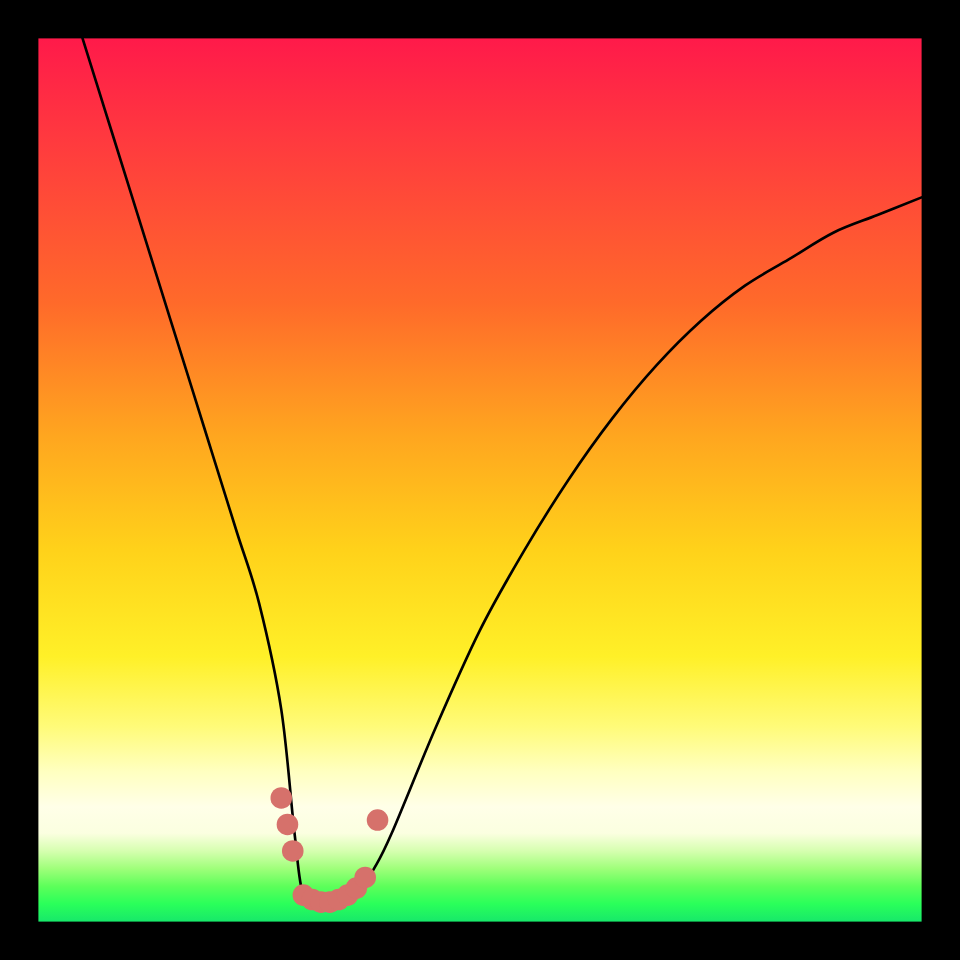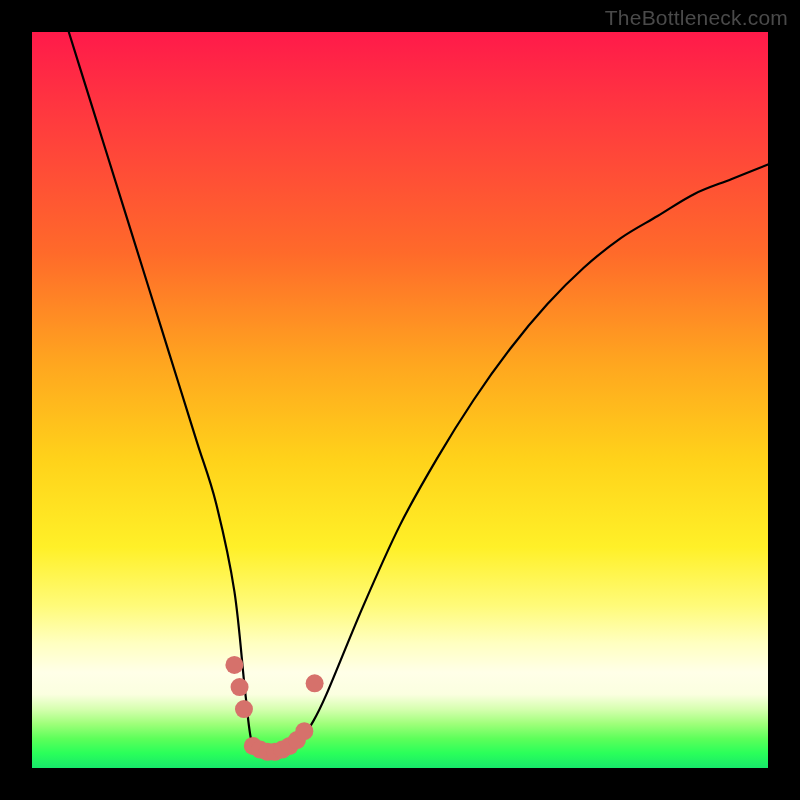--- a/index.html
+++ b/index.html
@@ -79,15 +79,14 @@
           <circle cx="242.88000000000002" cy="719.808" r="9" fill="#d6716b"></circle>
           <circle cx="250.24" cy="717.6" r="9" fill="#d6716b"></circle>
           <circle cx="257.59999999999997" cy="713.92" r="9" fill="#d6716b"></circle>
           <circle cx="264.96" cy="708.032" r="9" fill="#d6716b"></circle>
           <circle cx="272.32" cy="699.2" r="9" fill="#d6716b"></circle>
           <circle cx="282.624" cy="651.36" r="9" fill="#d6716b"></circle>
         </g>
     </svg>
   </div>
 
-  <div class="watermark">TheBottleneck.com</div>
 
 </div>
 
 </body></html>

